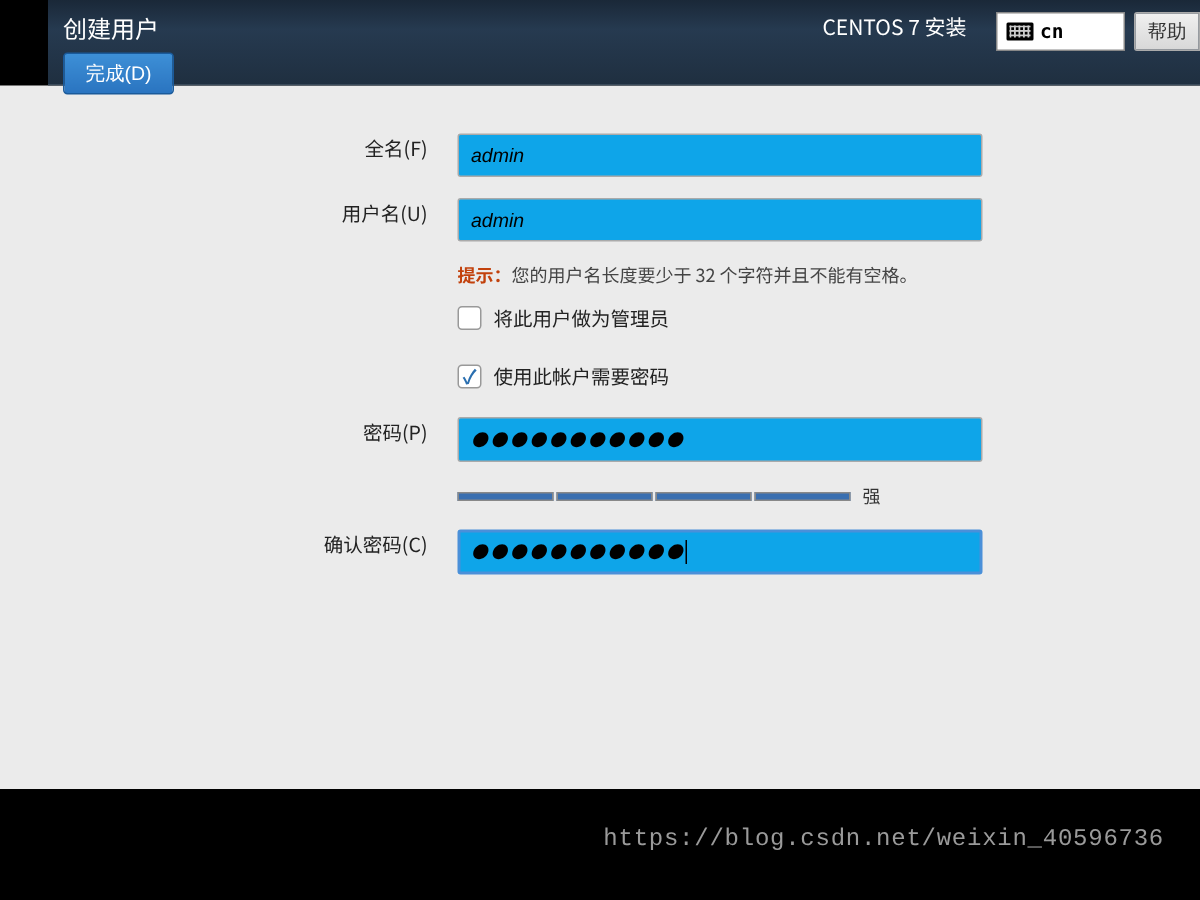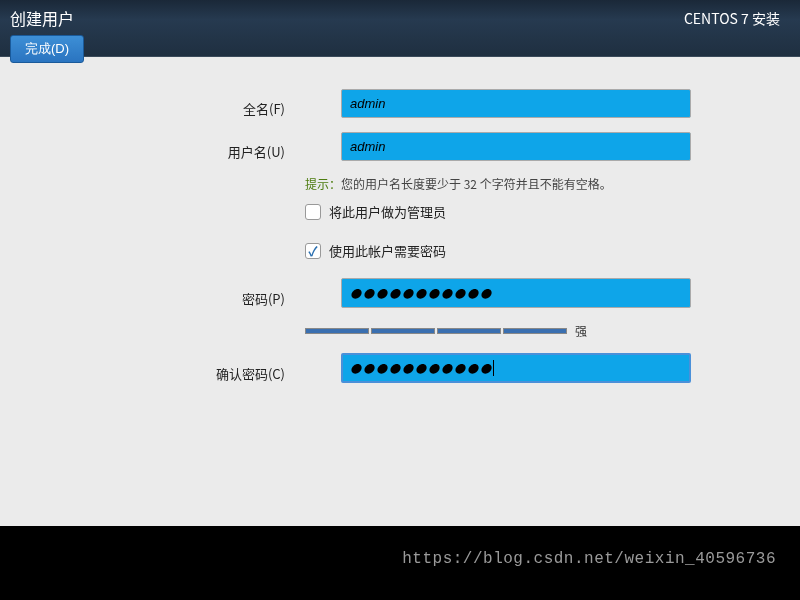--- a/index.html
+++ b/index.html
@@ -11,20 +11,21 @@
       position: relative;
     }
     .header {
       height: 57px;
       background: linear-gradient(180deg, #1a2838 0%, #263a50 35%, #1f2f40 100%);
       position: relative;
       display: flex;
       align-items: flex-start;
       color: #fff;
       border-bottom: 1px solid #3a4a5a;
+      margin-left: 32px;
     }
     .header-left { padding: 6px 10px; }
     .page-title { font-size: 16px; font-weight: 400; margin-bottom: 4px; }
     .done-btn {
       background: linear-gradient(180deg, #3d8fd6 0%, #2a74c0 100%);
       border: 1px solid #1a5a9a;
       border-radius: 3px;
       color: #fff;
       font-size: 13px;
       padding: 4px 14px;
@@ -69,23 +70,22 @@
       padding: 3px 8px; margin-left: 6px;
       cursor: pointer;
     }
     .content {
       background: #ebebeb;
       height: 475px;
       padding: 32px 20px 20px 20px;
     }
     .form-row {
       display: flex;
-      align-items: flex-end;
+      align-items: flex-start;
       margin-bottom: 14px;
-      gap: 36px;
     }
     .form-label {
       width: 285px;
       text-align: right;
       padding-right: 20px;
       font-size: 13px;
       color: #222;
     }
     .text-input {
       width: 350px;
@@ -99,21 +99,21 @@
     .text-input.focused {
       border: 2px solid #4a90d9;
       padding: 5px 7px;
     }
     .hint-row {
       margin-left: 285px;
       margin-bottom: 10px;
       font-size: 12px;
       color: #444;
     }
-    .hint-bold { font-weight: normal; color: #4d7c0f; }
+    .hint-bold { font-weight: bold; color: #c2410c; }
     .checkbox-row {
       margin-left: 285px;
       margin-bottom: 20px;
       display: flex;
       align-items: center;
       font-size: 13px;
       color: #222;
     }
     .chk {
       width: 16px; height: 16px;
@@ -173,20 +173,27 @@
 <body>
 
 <div class="header">
   <div class="header-left">
     <div class="page-title">创建用户</div>
     <button class="done-btn">完成(D)</button>
   </div>
   <div class="header-right">
     <div class="right-col">
       <div class="installer-title">CENTOS 7 安装</div>
+      <div class="right-row">
+        <div class="lang-indicator">
+          <span class="kbd-icon"></span>
+          <span>cn</span>
+        </div>
+        <button class="help-btn">帮助</button>
+      </div>
     </div>
   </div>
 </div>
 
 <div class="content">
 
   <div class="form-row">
     <div class="form-label">全名(F)</div>
     <input class="text-input" value="admin" style="">
   </div>

